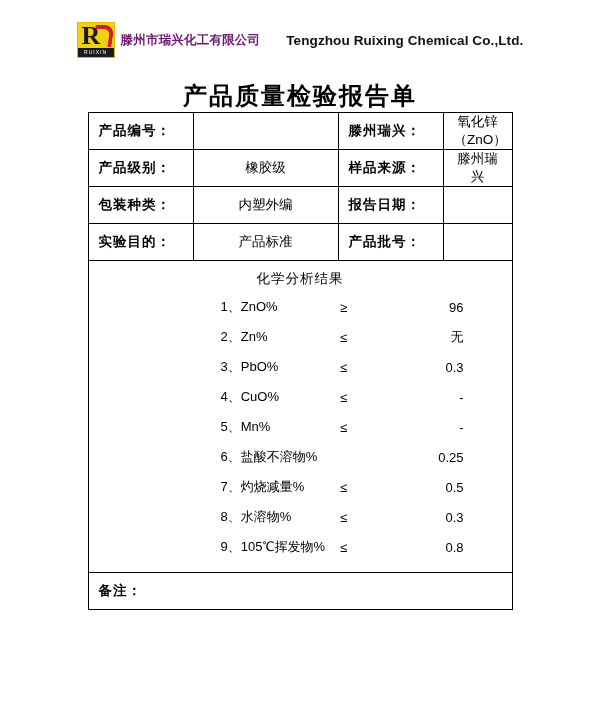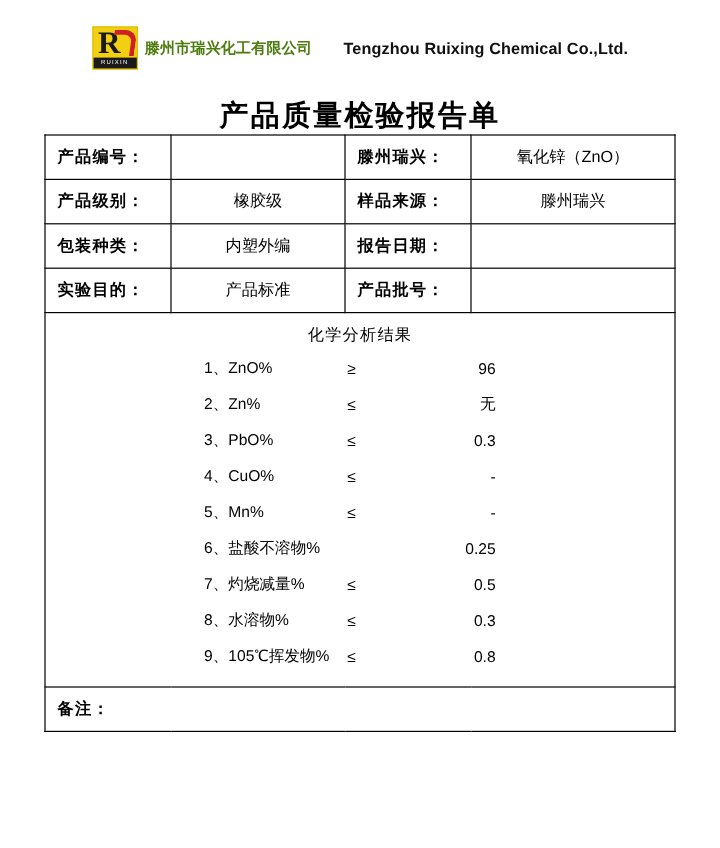--- a/index.html
+++ b/index.html
@@ -69,21 +69,21 @@
     color: #ffffff;
     font-size: 5px;
     letter-spacing: 1px;
     text-align: center;
     line-height: 9px;
     font-family: "Liberation Sans", sans-serif;
   }
   .header-cn {
     font-size: 12.5px;
     font-weight: bold;
-    color: #4d7c0f;
+    color: #701a75;
     white-space: nowrap;
     letter-spacing: 0.2px;
   }
   .header-en {
     font-size: 13.5px;
     font-weight: bold;
     color: #111111;
     white-space: nowrap;
     letter-spacing: 0.1px;
     margin-left: 20px;
@@ -96,21 +96,21 @@
     font-weight: bold;
     letter-spacing: 2px;
     margin-top: 22px;
     font-family: "Liberation Sans", sans-serif;
   }
 
   
   table.report {
     border-collapse: collapse;
     margin: 0 auto;
-    width: 526px;
+    width: 425px;
     table-layout: fixed;
   }
   table.report td {
     border: 1px solid #000000;
     height: 37px;
     padding: 0 10px;
     font-size: 13.5px;
     vertical-align: middle;
     box-sizing: border-box;
   }

